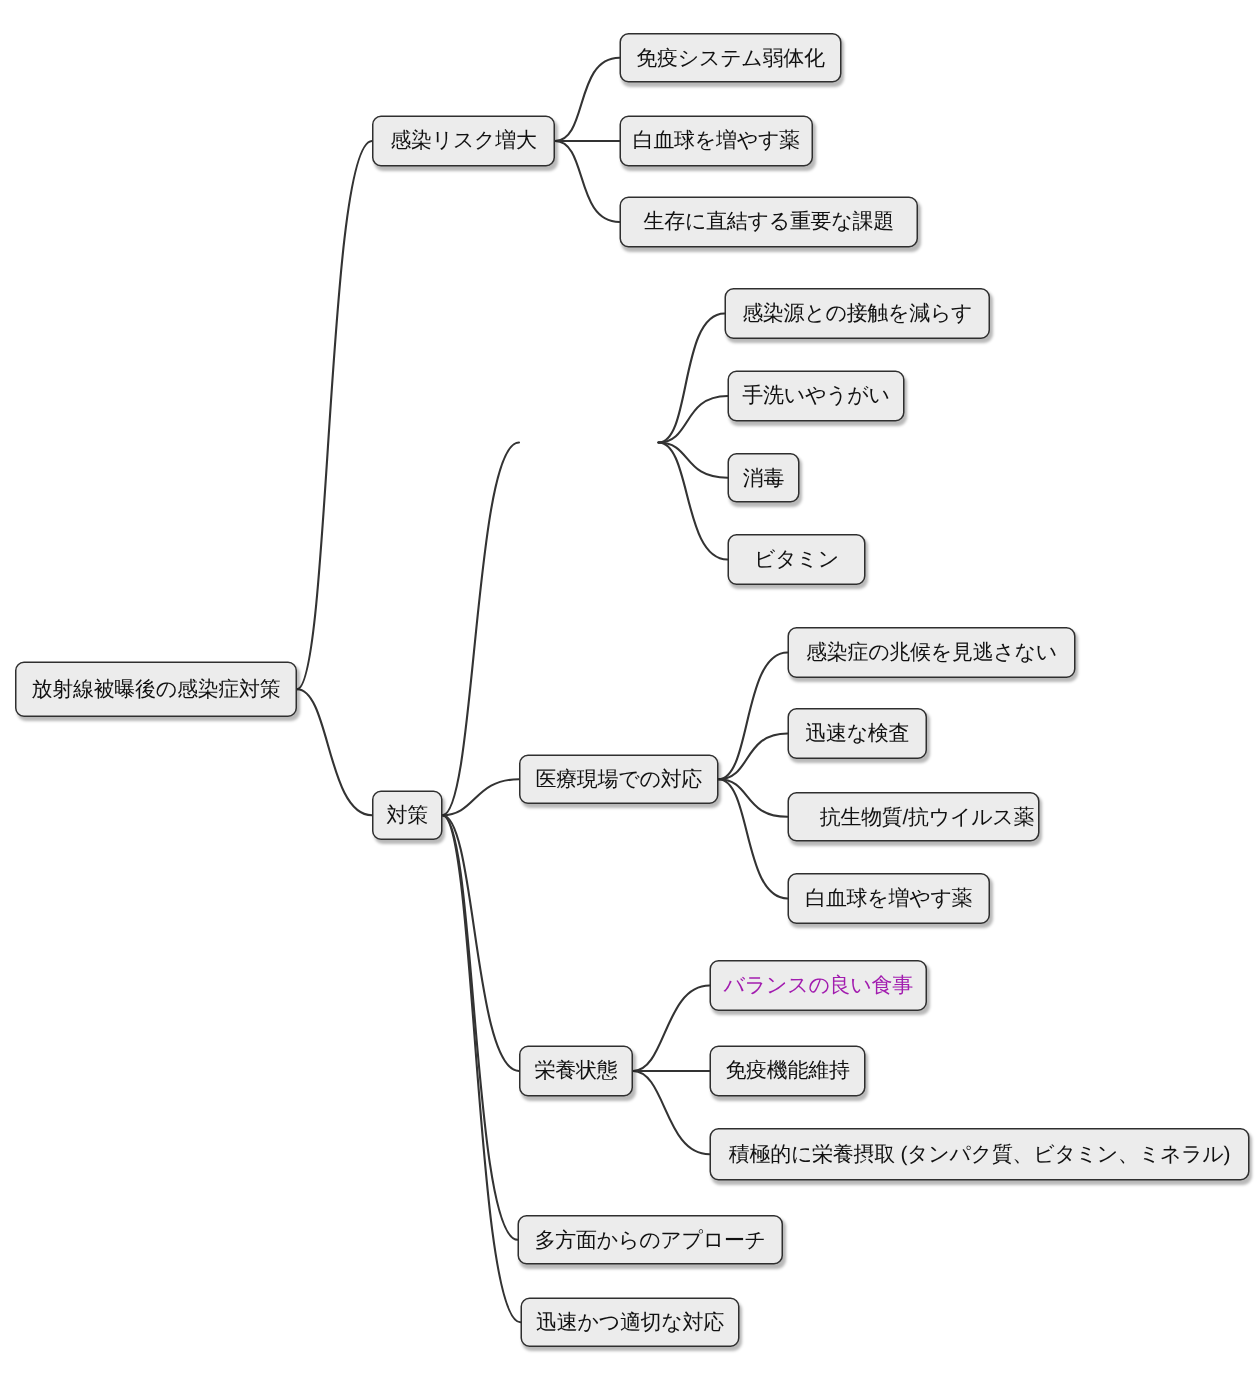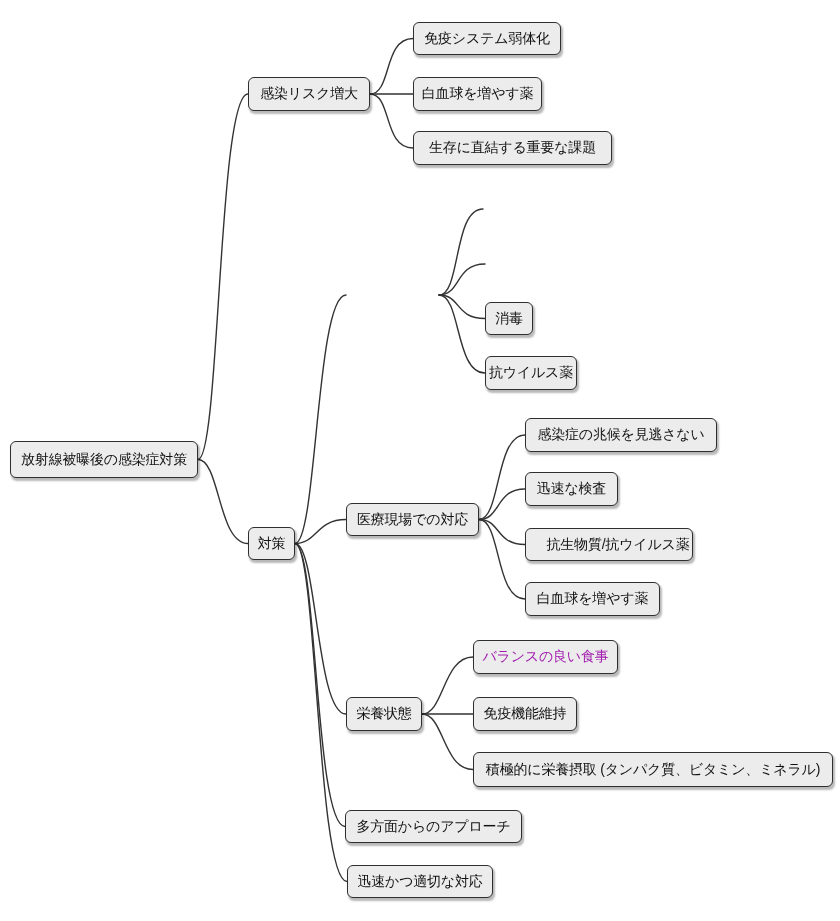--- a/index.html
+++ b/index.html
@@ -67,22 +67,24 @@
       <path d="M 422 714 C 444 714, 443 714, 473 714" fill="none" stroke="#333333" stroke-width="1.4" stroke-linecap="round"></path>
       <path d="M 422 714 C 444 714, 443 769.5, 473 769.5" fill="none" stroke="#333333" stroke-width="1.4" stroke-linecap="round"></path>
     </svg>
   <div id="node-layer">
       <div class="node" style="left: 10px; top: 441px; width: 188px; height: 37px; background: rgb(236, 236, 236); border: 1.5px solid rgb(47, 47, 47); color: rgb(17, 17, 17);">放射線被曝後の感染症対策</div>
       <div class="node" style="left: 248px; top: 77px; width: 122px; height: 34px; background: rgb(236, 236, 236); border: 1.5px solid rgb(47, 47, 47); color: rgb(17, 17, 17);">感染リスク増大</div>
       <div class="node" style="left: 413px; top: 22px; width: 148px; height: 33px; background: rgb(236, 236, 236); border: 1.5px solid rgb(47, 47, 47); color: rgb(17, 17, 17);">免疫システム弱体化</div>
       <div class="node" style="left: 413px; top: 77px; width: 129px; height: 34px; background: rgb(236, 236, 236); border: 1.5px solid rgb(47, 47, 47); color: rgb(17, 17, 17);">白血球を増やす薬</div>
       <div class="node" style="left: 413px; top: 131px; width: 199px; height: 34px; background: rgb(236, 236, 236); border: 1.5px solid rgb(47, 47, 47); color: rgb(17, 17, 17);">生存に直結する重要な課題</div>
       <div class="node" style="left: 248px; top: 527px; width: 47px; height: 33px; background: rgb(236, 236, 236); border: 1.5px solid rgb(47, 47, 47); color: rgb(17, 17, 17);">対策</div>
+      <div class="node" style="left: 483px; top: 192px; width: 177px; height: 34px; background: rgb(236, 236, 236); border: 1.5px solid rgb(47, 47, 47); color: rgb(17, 17, 17);">感染源との接触を減らす</div>
+      <div class="node" style="left: 485px; top: 247px; width: 118px; height: 34px; background: rgb(236, 236, 236); border: 1.5px solid rgb(47, 47, 47); color: rgb(17, 17, 17);">手洗いやうがい</div>
       <div class="node" style="left: 485px; top: 302px; width: 48px; height: 33px; background: rgb(236, 236, 236); border: 1.5px solid rgb(47, 47, 47); color: rgb(17, 17, 17);">消毒</div>
-      <div class="node" style="left: 485px; top: 356px; width: 92px; height: 34px; background: rgb(236, 236, 236); border: 1.5px solid rgb(47, 47, 47); color: rgb(17, 17, 17);">抗ウイルス薬</div>
+      <div class="node" style="left: 485px; top: 356px; width: 92px; height: 34px; background: rgb(236, 236, 236); border: 1.5px solid rgb(47, 47, 47); color: rgb(17, 17, 17);">ビタミン</div>
       <div class="node" style="left: 525px; top: 418px; width: 192px; height: 34px; background: rgb(236, 236, 236); border: 1.5px solid rgb(47, 47, 47); color: rgb(17, 17, 17);">感染症の兆候を見逃さない</div>
       <div class="node" style="left: 346px; top: 503px; width: 133px; height: 33px; background: rgb(236, 236, 236); border: 1.5px solid rgb(47, 47, 47); color: rgb(17, 17, 17);">医療現場での対応</div>
       <div class="node" style="left: 525px; top: 472px; width: 93px; height: 34px; background: rgb(236, 236, 236); border: 1.5px solid rgb(47, 47, 47); color: rgb(17, 17, 17);">迅速な検査</div>
       <div class="node" style="left: 525px; top: 528px; width: 168px; height: 33px; background: rgb(236, 236, 236); border: 1.5px solid rgb(47, 47, 47); color: rgb(17, 17, 17); padding-left: 18px;">抗生物質/抗ウイルス薬</div>
       <div class="node" style="left: 525px; top: 582px; width: 135px; height: 34px; background: rgb(236, 236, 236); border: 1.5px solid rgb(47, 47, 47); color: rgb(17, 17, 17);">白血球を増やす薬</div>
       <div class="node" style="left: 346px; top: 697px; width: 76px; height: 34px; background: rgb(236, 236, 236); border: 1.5px solid rgb(47, 47, 47); color: rgb(17, 17, 17);">栄養状態</div>
       <div class="node" style="left: 473px; top: 640px; width: 145px; height: 34px; background: rgb(236, 236, 236); border: 1.5px solid rgb(47, 47, 47); color: #a21caf;">バランスの良い食事</div>
       <div class="node" style="left: 473px; top: 697px; width: 104px; height: 34px; background: rgb(236, 236, 236); border: 1.5px solid rgb(47, 47, 47); color: rgb(17, 17, 17);">免疫機能維持</div>
       <div class="node" style="left: 473px; top: 752px; width: 360px; height: 35px; background: rgb(236, 236, 236); border: 1.5px solid rgb(47, 47, 47); color: rgb(17, 17, 17);">積極的に栄養摂取 (タンパク質、ビタミン、ミネラル)</div>
       <div class="node" style="left: 345px; top: 810px; width: 177px; height: 33px; background: rgb(236, 236, 236); border: 1.5px solid rgb(47, 47, 47); color: rgb(17, 17, 17);">多方面からのアプローチ</div>

